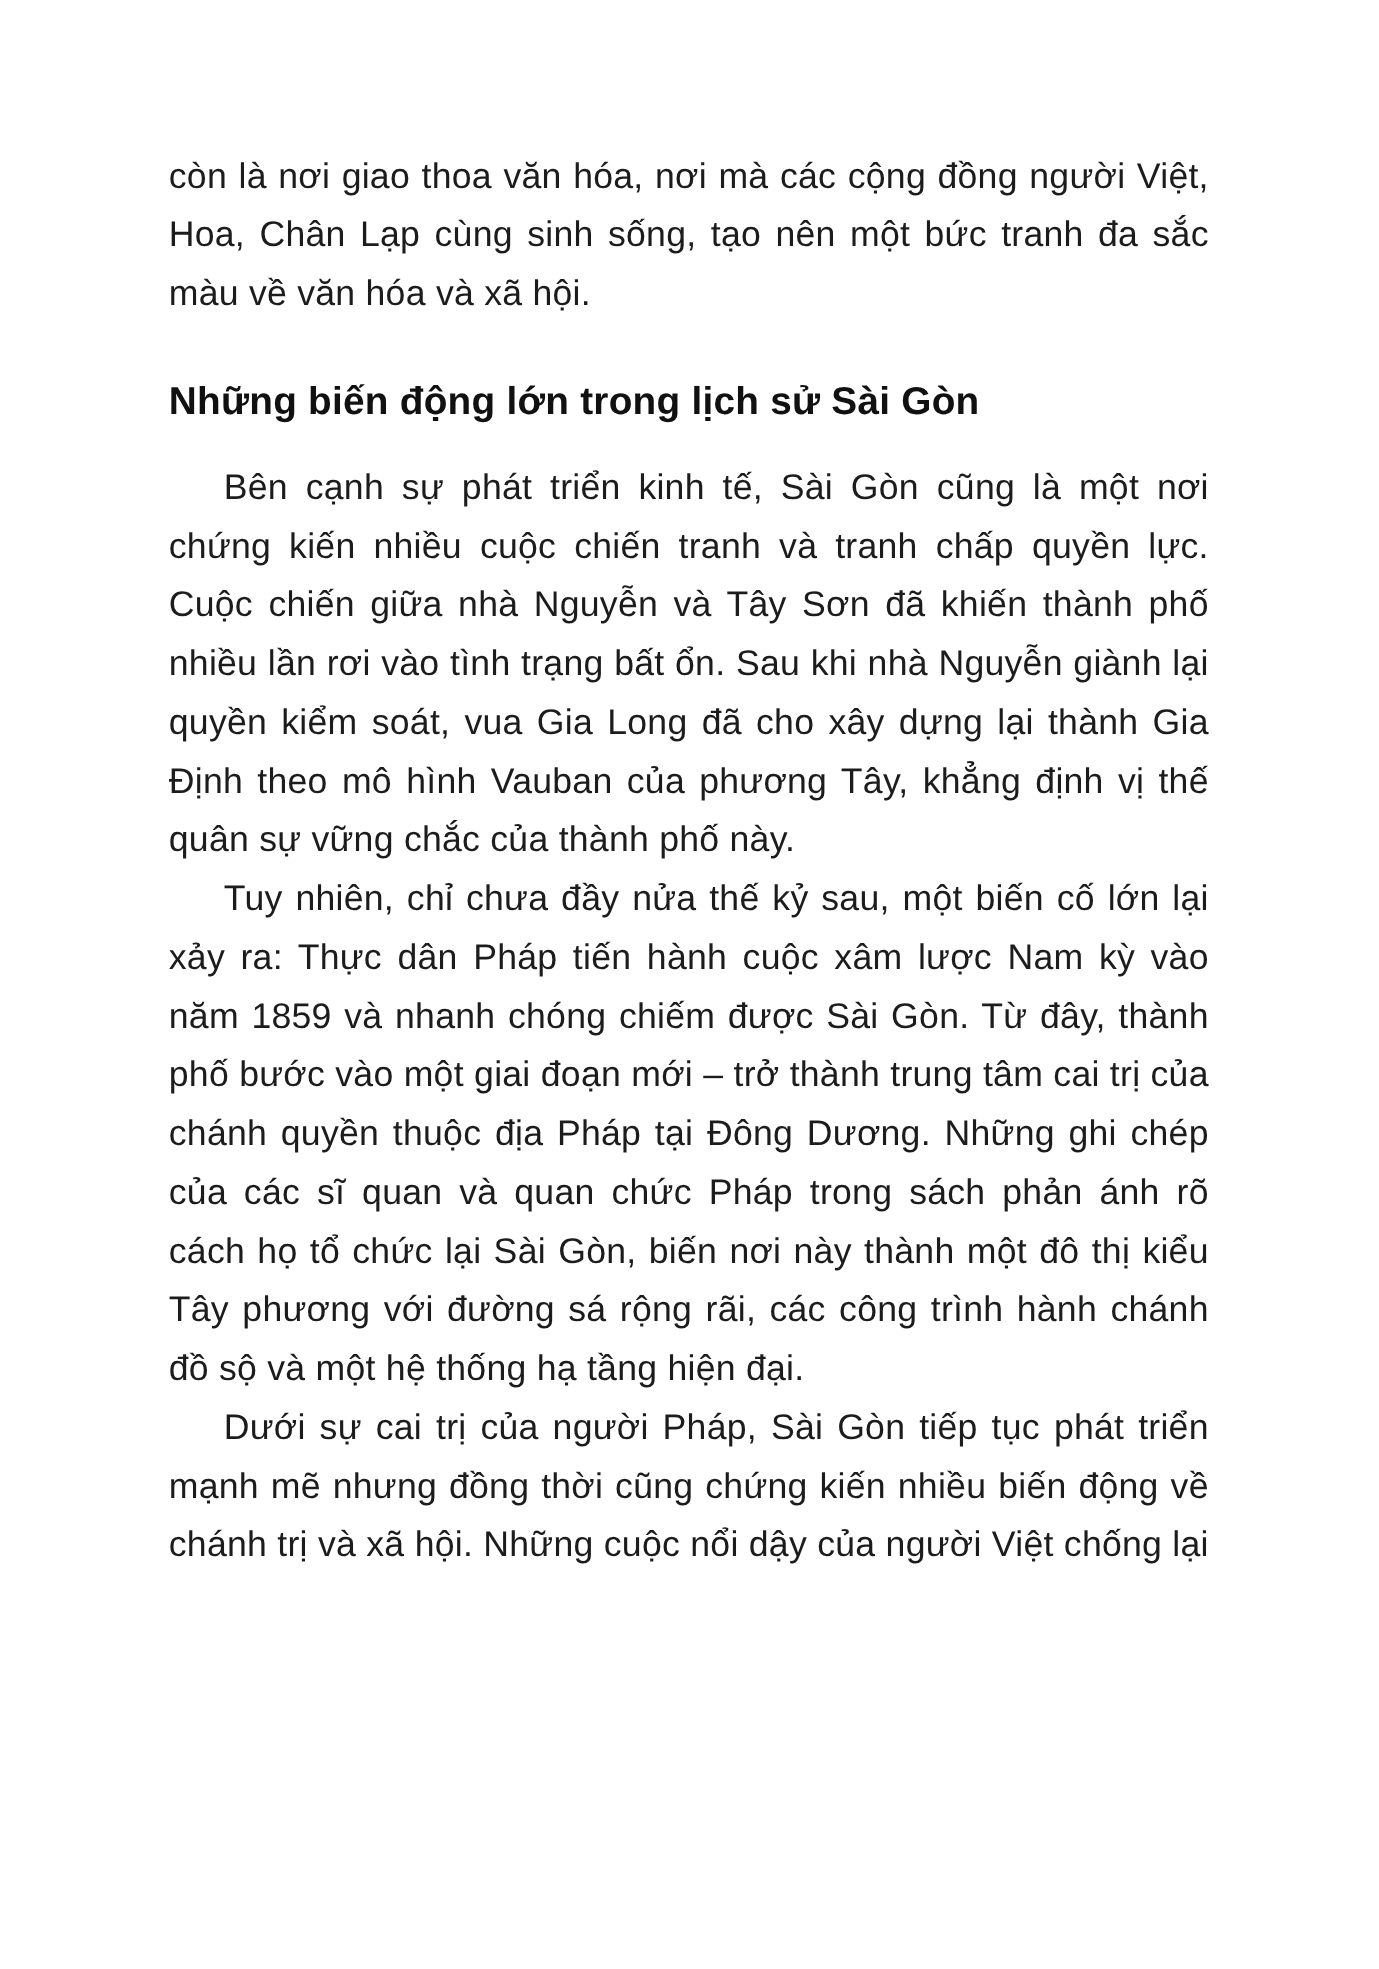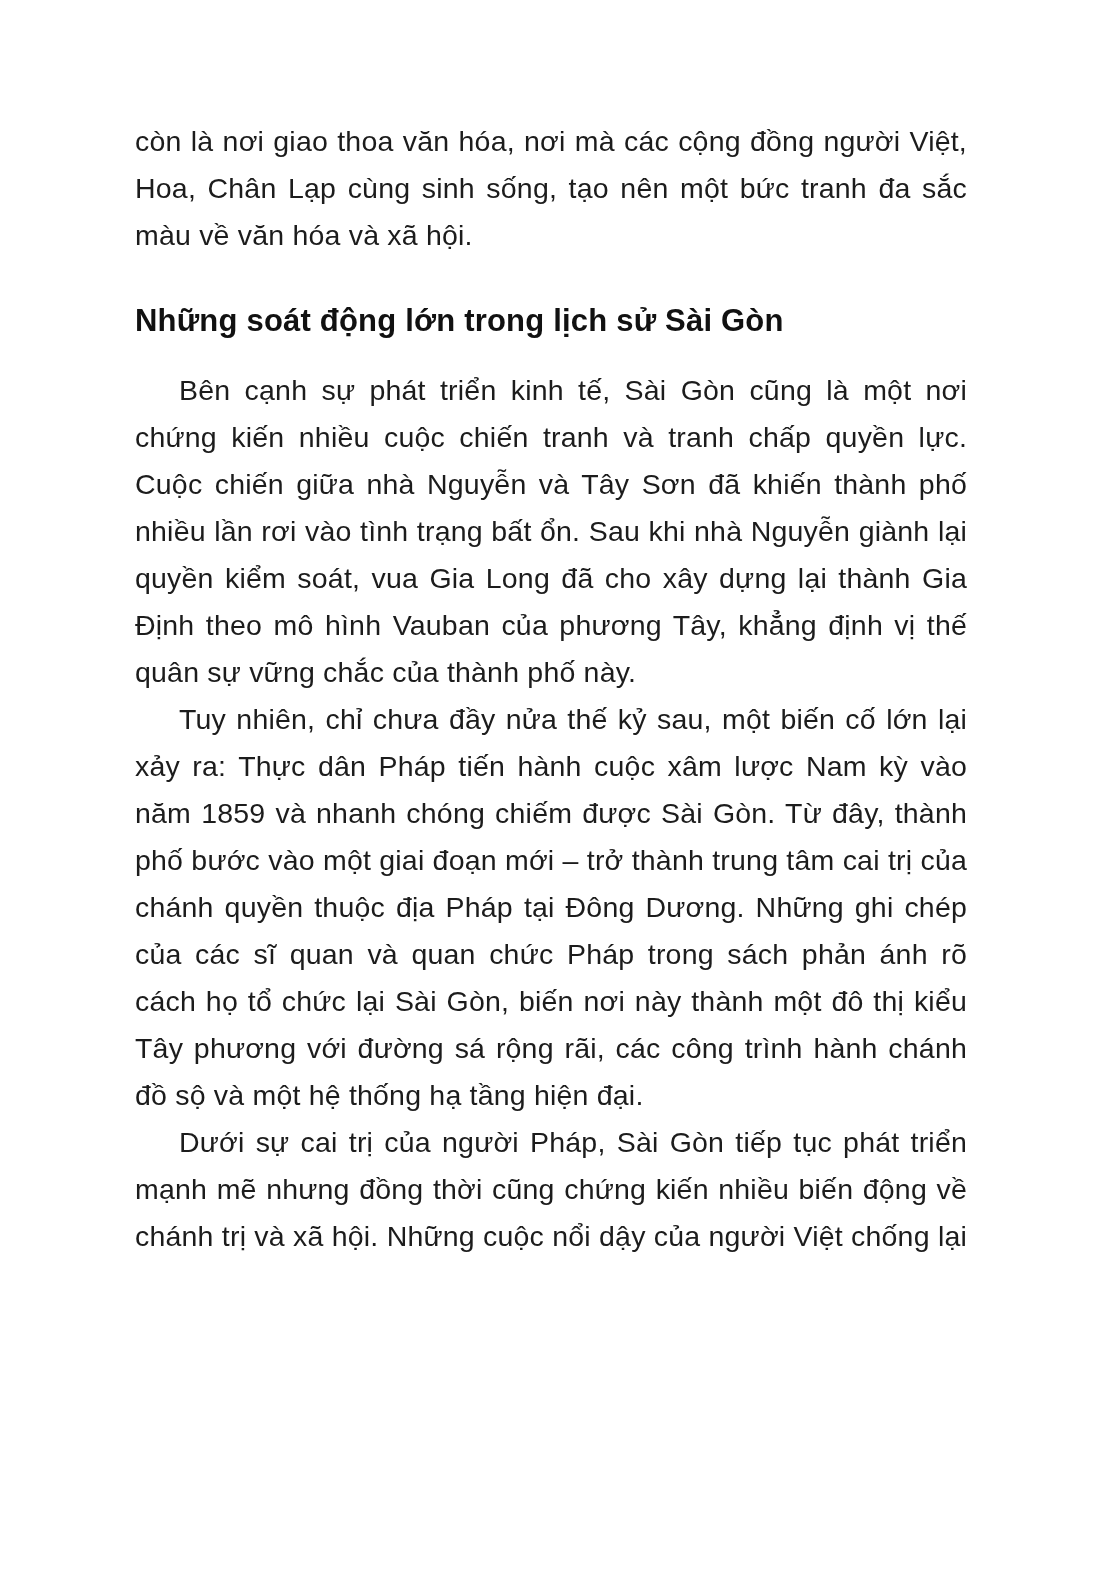--- a/index.html
+++ b/index.html
@@ -77,21 +77,21 @@
 </style>
 </head>
 <body>
 
 <div class="page">
 
   <div class="content">
 
     <p class="para">còn là nơi giao thoa văn hóa, nơi mà các cộng đồng người Việt, Hoa, Chân Lạp cùng sinh sống, tạo nên một bức tranh đa sắc màu về văn hóa và xã hội.</p>
 
-    <h2 class="section-heading">Những soát động lớn trong lịch sử Sài Gòn</h2>
+    <h2 class="section-heading">Những biến động lớn trong lịch sử Sài Gòn</h2>
 
     <p class="para indented">Bên cạnh sự phát triển kinh tế, Sài Gòn cũng là một nơi chứng kiến nhiều cuộc chiến tranh và tranh chấp quyền lực. Cuộc chiến giữa nhà Nguyễn và Tây Sơn đã khiến thành phố nhiều lần rơi vào tình trạng bất ổn. Sau khi nhà Nguyễn giành lại quyền kiểm soát, vua Gia Long đã cho xây dựng lại thành Gia Định theo mô hình Vauban của phương Tây, khẳng định vị thế quân sự vững chắc của thành phố này.</p>
 
     <p class="para indented">Tuy nhiên, chỉ chưa đầy nửa thế kỷ sau, một biến cố lớn lại xảy ra: Thực dân Pháp tiến hành cuộc xâm lược Nam kỳ vào năm 1859 và nhanh chóng chiếm được Sài Gòn. Từ đây, thành phố bước vào một giai đoạn mới – trở thành trung tâm cai trị của chánh quyền thuộc địa Pháp tại Đông Dương. Những ghi chép của các sĩ quan và quan chức Pháp trong sách phản ánh rõ cách họ tổ chức lại Sài Gòn, biến nơi này thành một đô thị kiểu Tây phương với đường sá rộng rãi, các công trình hành chánh đồ sộ và một hệ thống hạ tầng hiện đại.</p>
 
     <p class="para indented">Dưới sự cai trị của người Pháp, Sài Gòn tiếp tục phát triển mạnh mẽ nhưng đồng thời cũng chứng kiến nhiều biến động về chánh trị và xã hội. Những cuộc nổi dậy của người Việt chống lại sự chiếm đóng, các cuộc đấu tranh giành lại quyền kiểm soát thành phố đã tạo nên một bức tranh đầy xung đột trong lịch sử của đô thị này.</p>
 
   </div>
 
 

